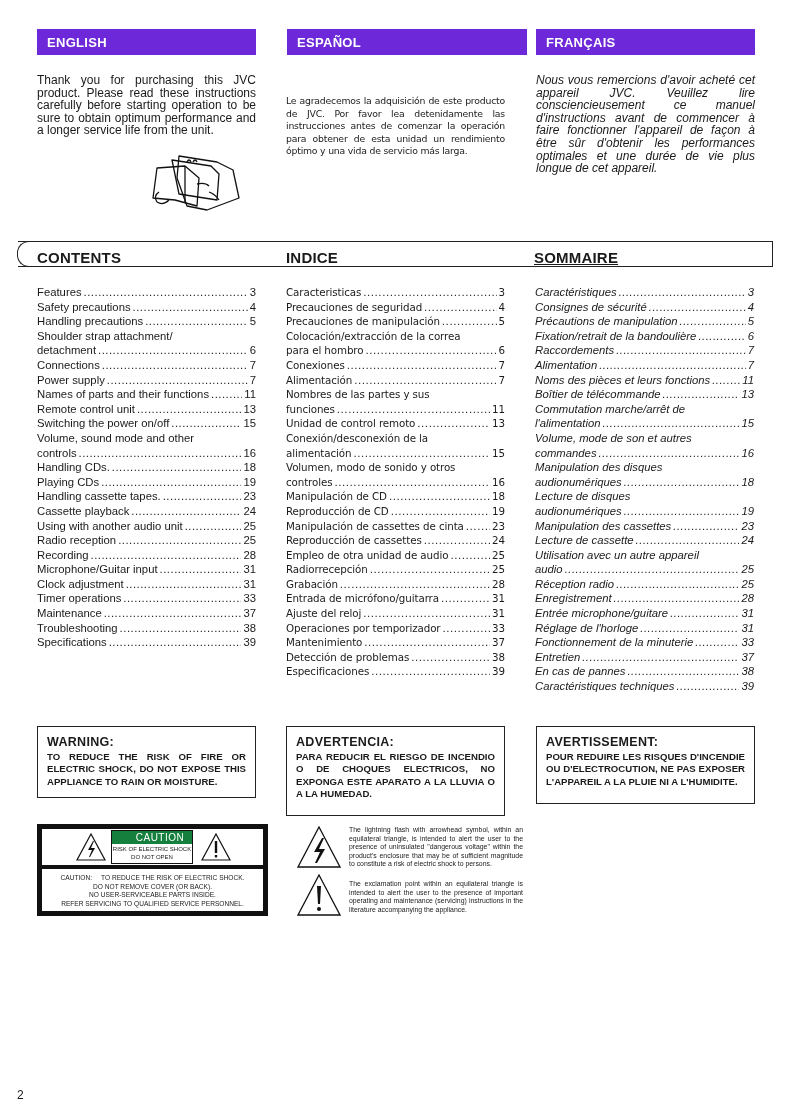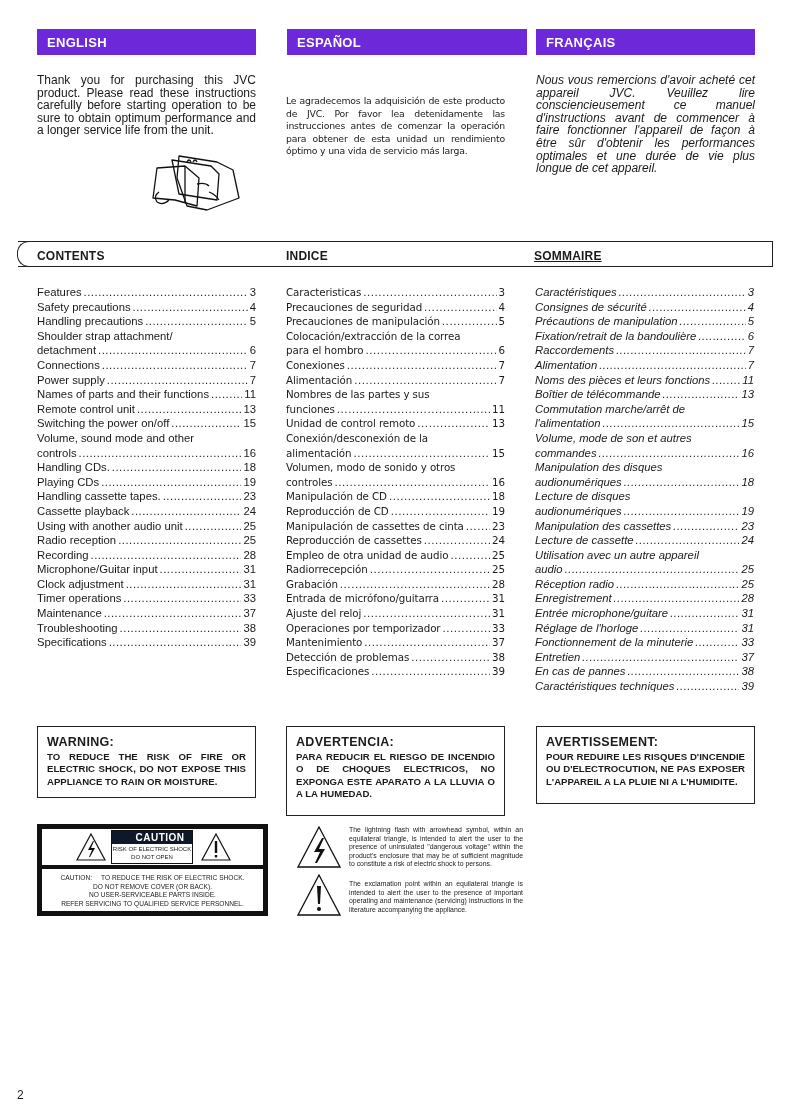--- a/index.html
+++ b/index.html
@@ -4,38 +4,38 @@
 <style>
   html, body { margin: 0; padding: 0; background: #fff; }
   body { width: 791px; height: 1119px; position: relative; overflow: hidden; font-family: "Liberation Sans", sans-serif; color: #1a1a1a; }
   .lang-bar { position: absolute; top: 29px; height: 26px; background: #6d28d9; color: #fff; font-weight: bold; font-size: 13px; line-height: 27px; padding-left: 10px; box-sizing: border-box; letter-spacing: 0.3px; }
   .intro { position: absolute; top: 74px; font-size: 12px; line-height: 12.6px; text-align: justify; }
   .intro.es { font-family: "DejaVu Sans", sans-serif; font-size: 9.3px; letter-spacing: -0.2px; }
   .intro.fr { font-style: italic; }
   .illus { position: absolute; left: 147px; top: 148px; width: 100px; height: 64px; }
   .contents-header { position: absolute; left: 18px; top: 241px; width: 755px; height: 26px; border: 1.2px solid #222; border-left: none; box-sizing: border-box; }
   .contents-header .curve { position: absolute; left: -1px; top: -1.2px; width: 14px; height: 26px; border: 1.2px solid #222; border-right: none; border-radius: 12px 0 0 12px; box-sizing: border-box; }
-  .ch-label { position: absolute; top: 7px; font-weight: bold; font-size: 12px; letter-spacing: 0.2px; }
+  .ch-label { position: absolute; top: 7px; font-weight: bold; font-size: 15px; letter-spacing: 0.2px; }
   .toc { position: absolute; top: 285px; font-size: 11.3px; line-height: 14.6px; }
   .toc.es { font-family: "DejaVu Sans", sans-serif; font-size: 10.3px; letter-spacing: -0.1px; }
   .toc.fr { font-style: italic; }
   .toc-row { display: flex; align-items: baseline; white-space: nowrap; }
   .toc-row .t { flex: 0 0 auto; }
   .toc-row .d { flex: 1 1 auto; overflow: hidden; margin: 0 2px; }
   .toc-row .d::after { content: "................................................................................................................................"; letter-spacing: 0.5px; }
   .toc-row .p { flex: 0 0 auto; }
   .toc-line { white-space: nowrap; }
   .warn { position: absolute; border: 1.3px solid #222; box-sizing: border-box; padding: 8px 9px 6px 9px; }
   .warn h3 { margin: 0 0 2px 0; font-size: 12.5px; font-weight: bold; letter-spacing: 0.3px; }
   .warn p { margin: 0; font-size: 9.6px; line-height: 12.4px; font-weight: bold; text-align: justify; text-align-last: left; }
   .caution { position: absolute; left: 37px; top: 824px; width: 231px; height: 92px; background: #111; box-sizing: border-box; padding: 4px; }
   .caution .inner-top { position: absolute; left: 5px; top: 5px; width: 221px; height: 36px; background: #fff; }
   .caution .inner-bot { position: absolute; left: 5px; top: 45px; width: 221px; height: 42px; background: #fff; text-align: center; font-size: 6.6px; line-height: 8.6px; padding-top: 5px; box-sizing: border-box; }
   .caution .center-box { position: absolute; left: 69px; top: 1px; width: 82px; height: 34px; border: 1px solid #111; box-sizing: border-box; text-align: center; }
-  .caution .center-box .hd { background: #0f172a; color: #fff; font-weight: bold; font-size: 10px; line-height: 13px; letter-spacing: 0.5px; padding-left: 16px; }
+  .caution .center-box .hd { background: #15803d; color: #fff; font-weight: normal; font-size: 10px; line-height: 13px; letter-spacing: 0.5px; padding-left: 16px; }
   .caution .center-box .sub { font-size: 6px; line-height: 7.5px; margin-top: 2px; }
   .tri { position: absolute; }
   .symbols-text { position: absolute; left: 349px; font-size: 6.9px; line-height: 8.6px; text-align: justify; width: 174px; }
   .pagenum { position: absolute; left: 17px; top: 1088px; font-size: 12px; }
 </style>
 </head>
 <body>
 
 <div class="lang-bar" style="left:37px;width:219px;">ENGLISH</div>
 <div class="lang-bar" style="left:287px;width:240px;">ESPAÑOL</div>

